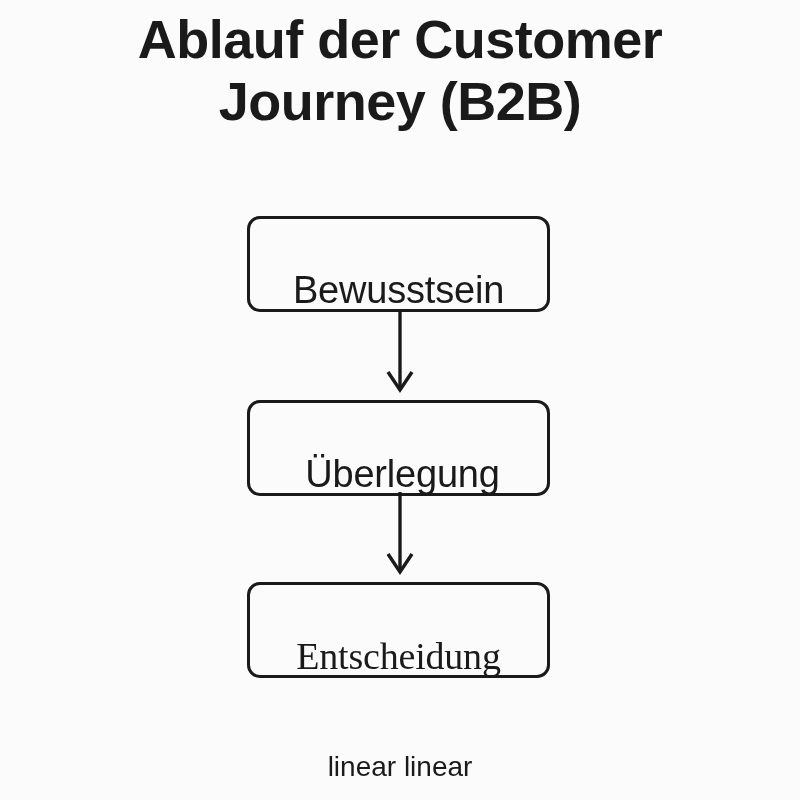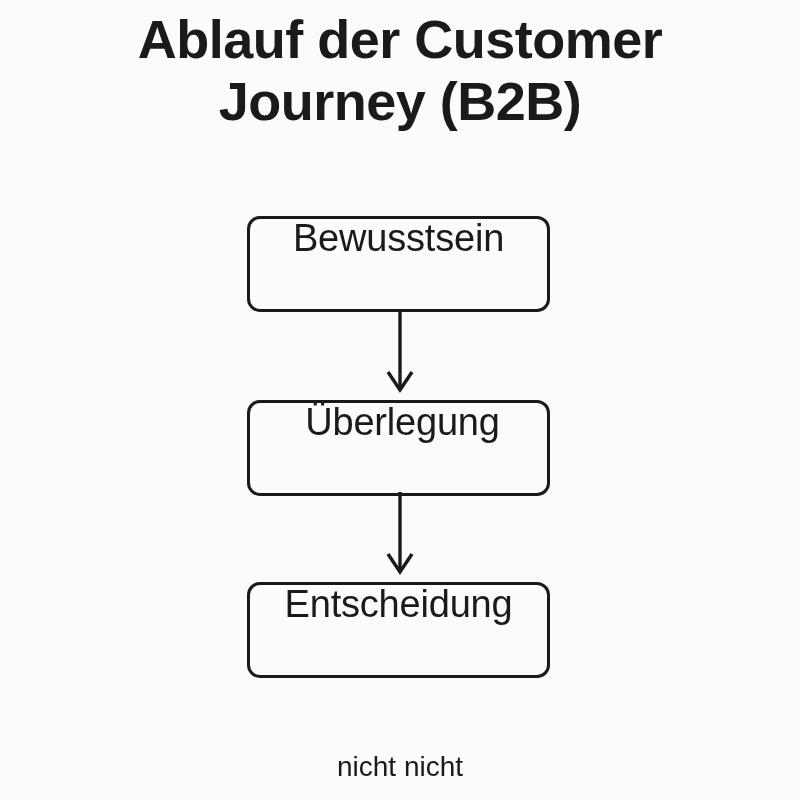--- a/index.html
+++ b/index.html
@@ -50,34 +50,34 @@
   .node {
     position: absolute;
     left: 247px;
     width: 303px;
     height: 96px;
     box-sizing: border-box;
     border: 3px solid #1a1a1a;
     border-radius: 13px;
     background: #fbfbfb;
     display: flex;
-    align-items: flex-start;
+    align-items: flex-end;
     justify-content: center;
   }
   .node-label {
     font-size: 38px;
     font-weight: normal;
     line-height: 1;
     color: #1a1a1a;
     letter-spacing: -0.2px;
   }
 
   #node-0 { top: 216px; }
   #node-1 { top: 400px; padding-left: 8px; }
-  #node-2 { top: 582px; }
+  #node-2 { top: 582px; font-family: Liberation Serif, serif; }
 
   
   .connector {
     position: absolute;
     left: 375px;
     width: 50px;
     height: 90px;
     pointer-events: none;
   }
   #connector-0 { top: 310px; }
@@ -127,15 +127,15 @@
         <polyline points="13,62 25,80 37,62" fill="none" stroke="#1a1a1a" stroke-width="3.4" stroke-linecap="butt" stroke-linejoin="miter"></polyline>
       </svg>
     </div>
 
     <div class="node" id="node-2">
       <span class="node-label">Entscheidung</span>
     </div>
 
   </div>
 
-  <div id="caption">nicht nicht</div>
+  <div id="caption">linear linear</div>
 
 </div>
 
 </body></html>

